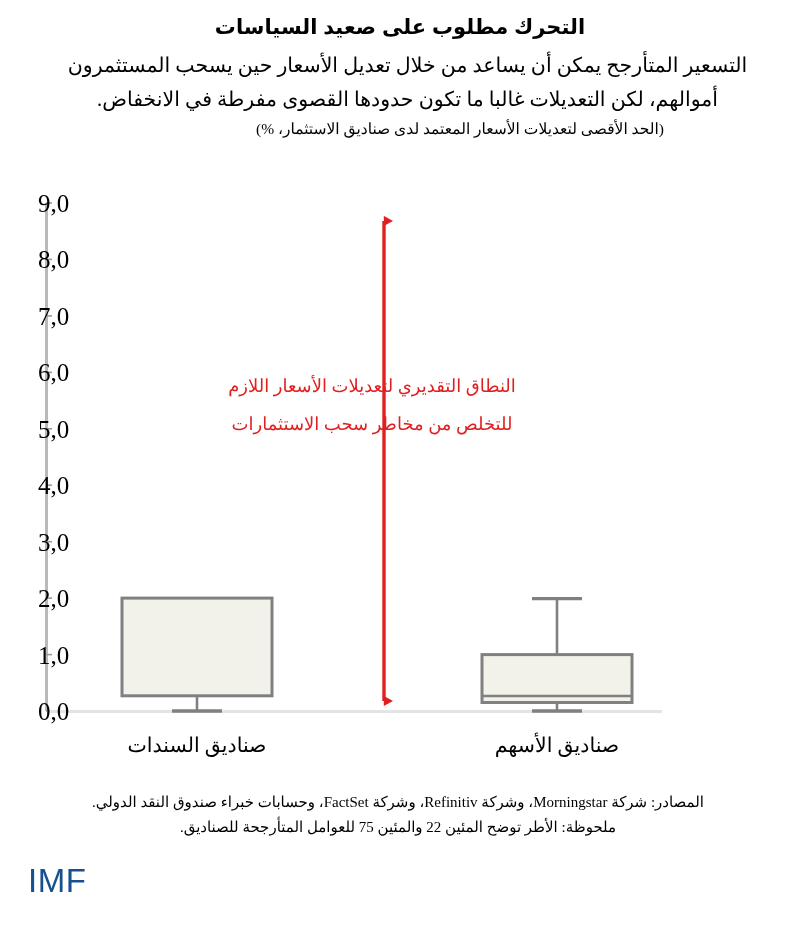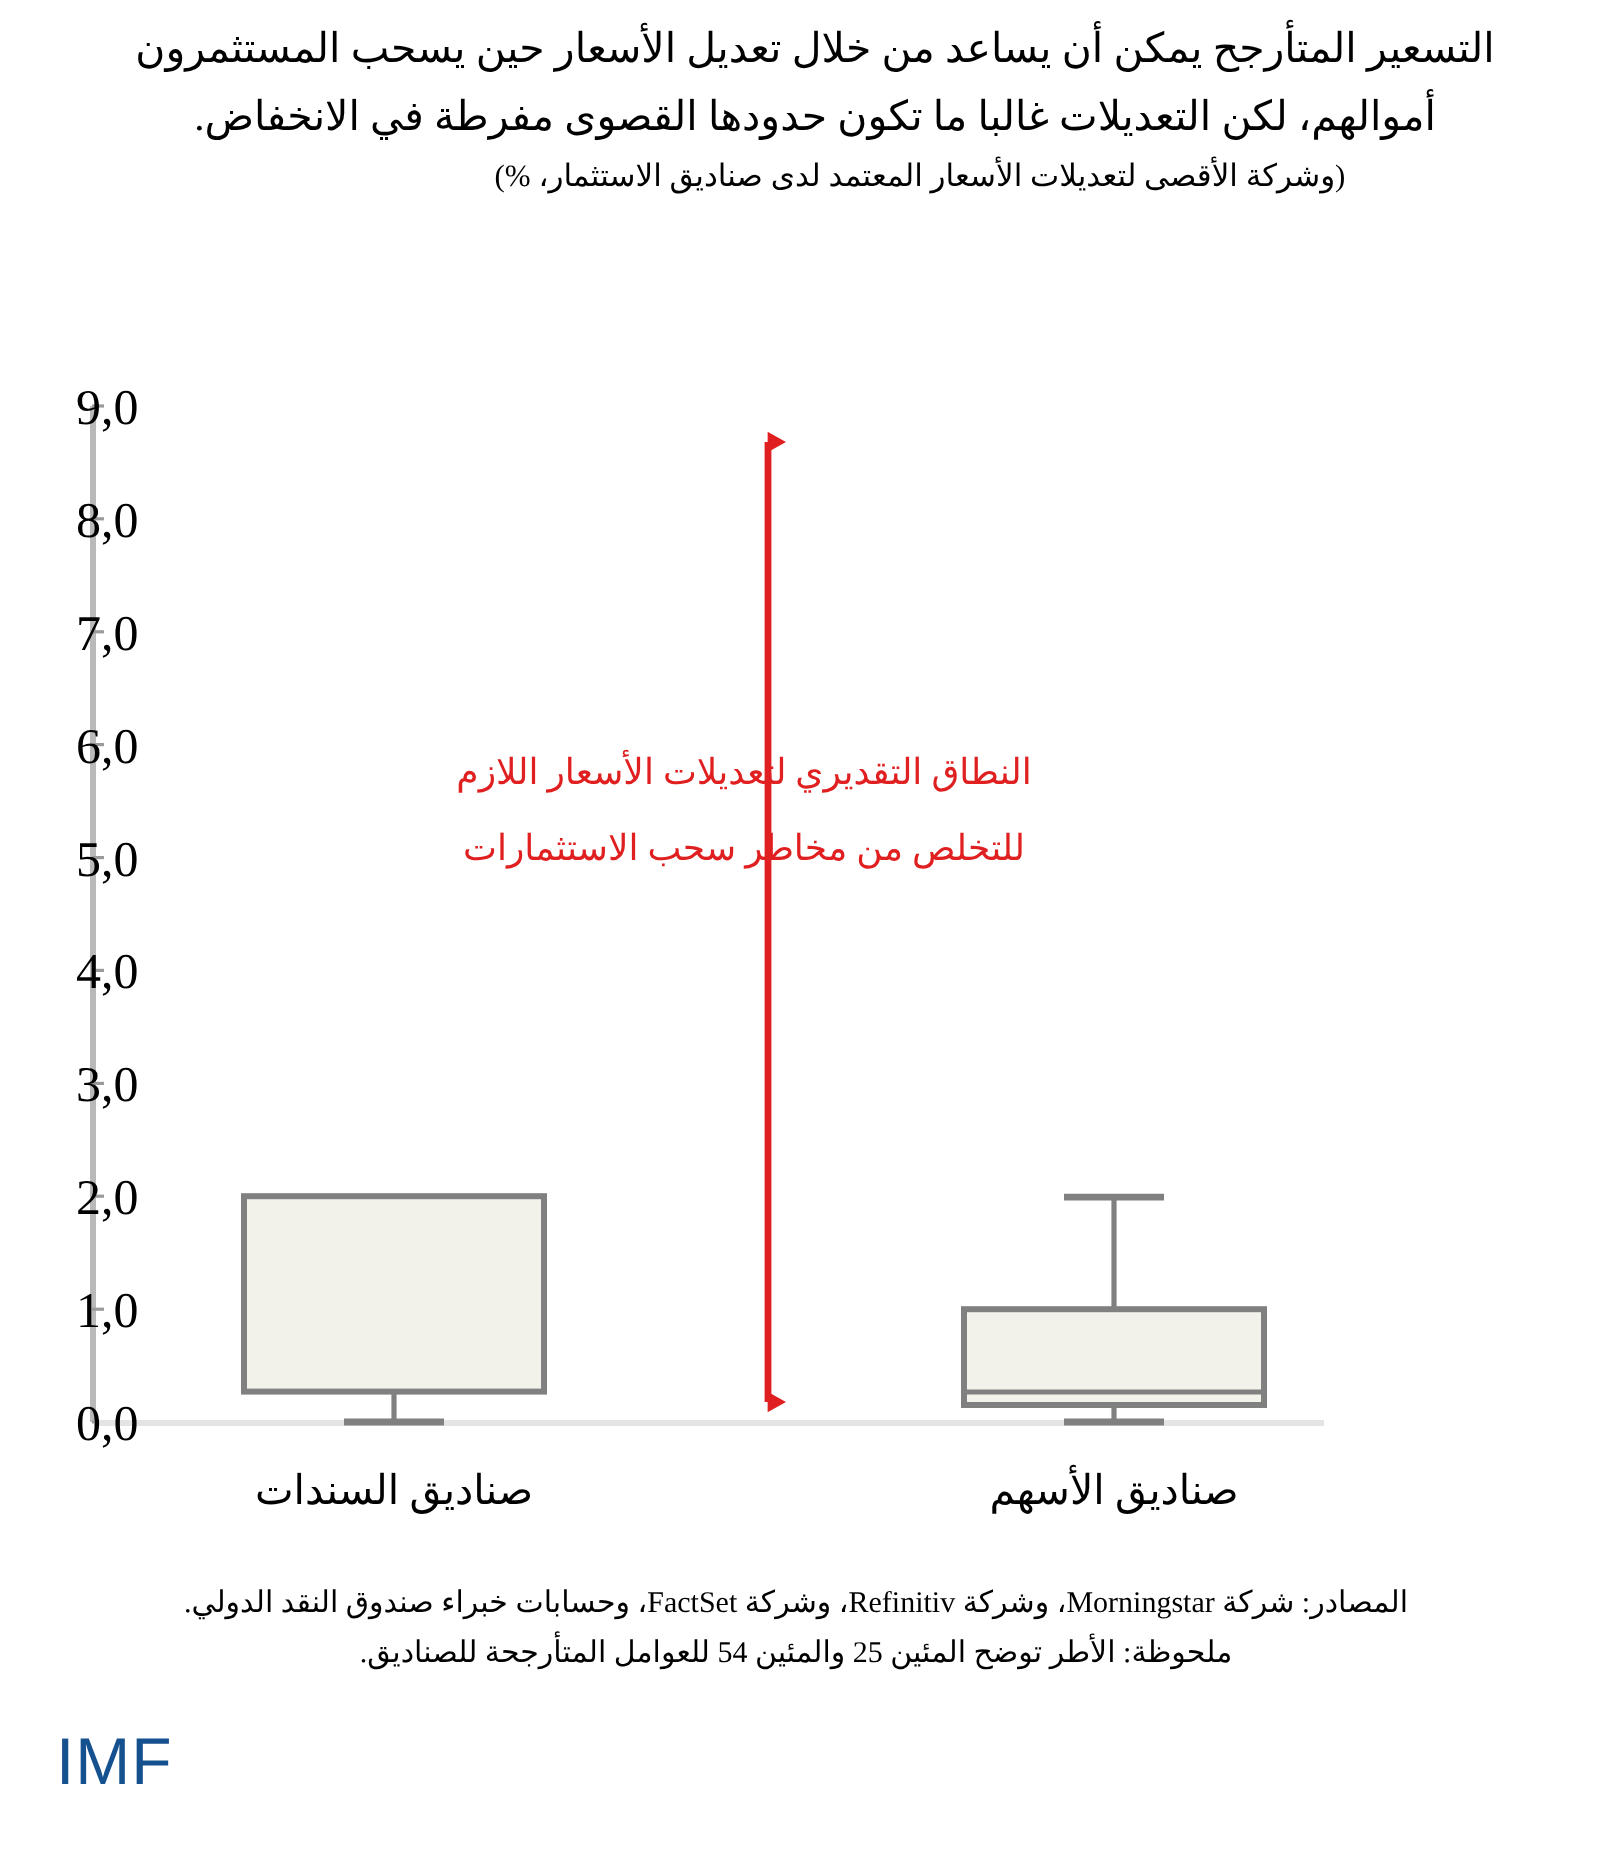--- a/index.html
+++ b/index.html
@@ -83,23 +83,24 @@
     font-size: 33px;
     letter-spacing: 0.5px;
     color: #15508f;
     direction: ltr;
   }
 </style>
 </head>
 <body>
 
 <div id="header">
+  <div id="chart-title">التحرك مطلوب على صعيد السياسات</div>
   <div id="chart-subtitle">التسعير المتأرجح يمكن أن يساعد من خلال تعديل الأسعار حين يسحب المستثمرون
 أموالهم، لكن التعديلات غالبا ما تكون حدودها القصوى مفرطة في الانخفاض.</div>
-  <div id="chart-units">(وشركة الأقصى لتعديلات الأسعار المعتمد لدى صناديق الاستثمار، %)</div>
+  <div id="chart-units">(الحد الأقصى لتعديلات الأسعار المعتمد لدى صناديق الاستثمار، %)</div>
 </div>
 
 <div id="plot-wrap">
   <svg id="plot-svg" width="800" height="580" viewBox="0 0 800 580">
 
     <defs>
       <marker id="arrow-up" markerWidth="11" markerHeight="11" refX="5.5" refY="9.4" orient="auto" markerUnits="userSpaceOnUse">
         <path d="M5.5 0.4 L10.6 9.6 L0.4 9.6 Z" fill="#e02020"></path>
       </marker>
       <marker id="arrow-down" markerWidth="11" markerHeight="11" refX="5.5" refY="9.4" orient="auto" markerUnits="userSpaceOnUse">
@@ -170,16 +171,16 @@
 
     <g direction="rtl" font-family="Liberation Serif, DejaVu Serif, serif" font-size="20.5" fill="#000" text-anchor="middle">
       <text x="325" y="562">صناديق السندات</text>
       <text x="685" y="562">صناديق الأسهم</text>
     </g>
   </svg>
 </div>
 
 <div id="footnotes">
   <div class="footnote-line">المصادر: شركة Morningstar، وشركة Refinitiv، وشركة FactSet، وحسابات خبراء صندوق النقد الدولي.</div>
-  <div class="footnote-line">ملحوظة: الأطر توضح المئين 25 والمئين 54 للعوامل المتأرجحة للصناديق.</div>
+  <div class="footnote-line">ملحوظة: الأطر توضح المئين 22 والمئين 75 للعوامل المتأرجحة للصناديق.</div>
 </div>
 
 <div id="imf-logo">IMF</div>
 
 </body></html>

